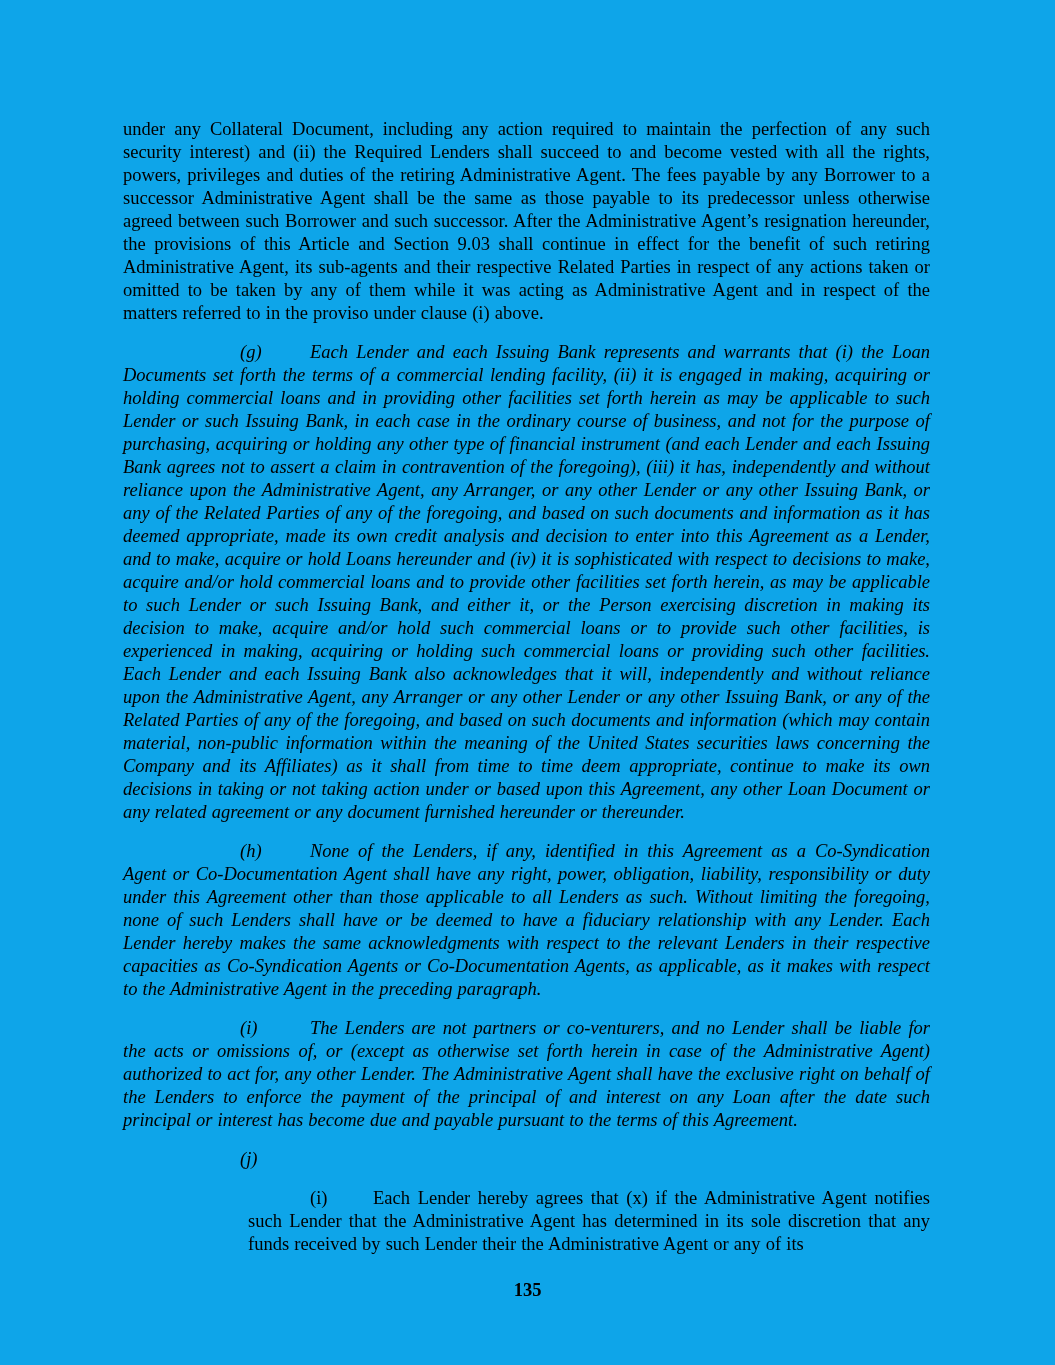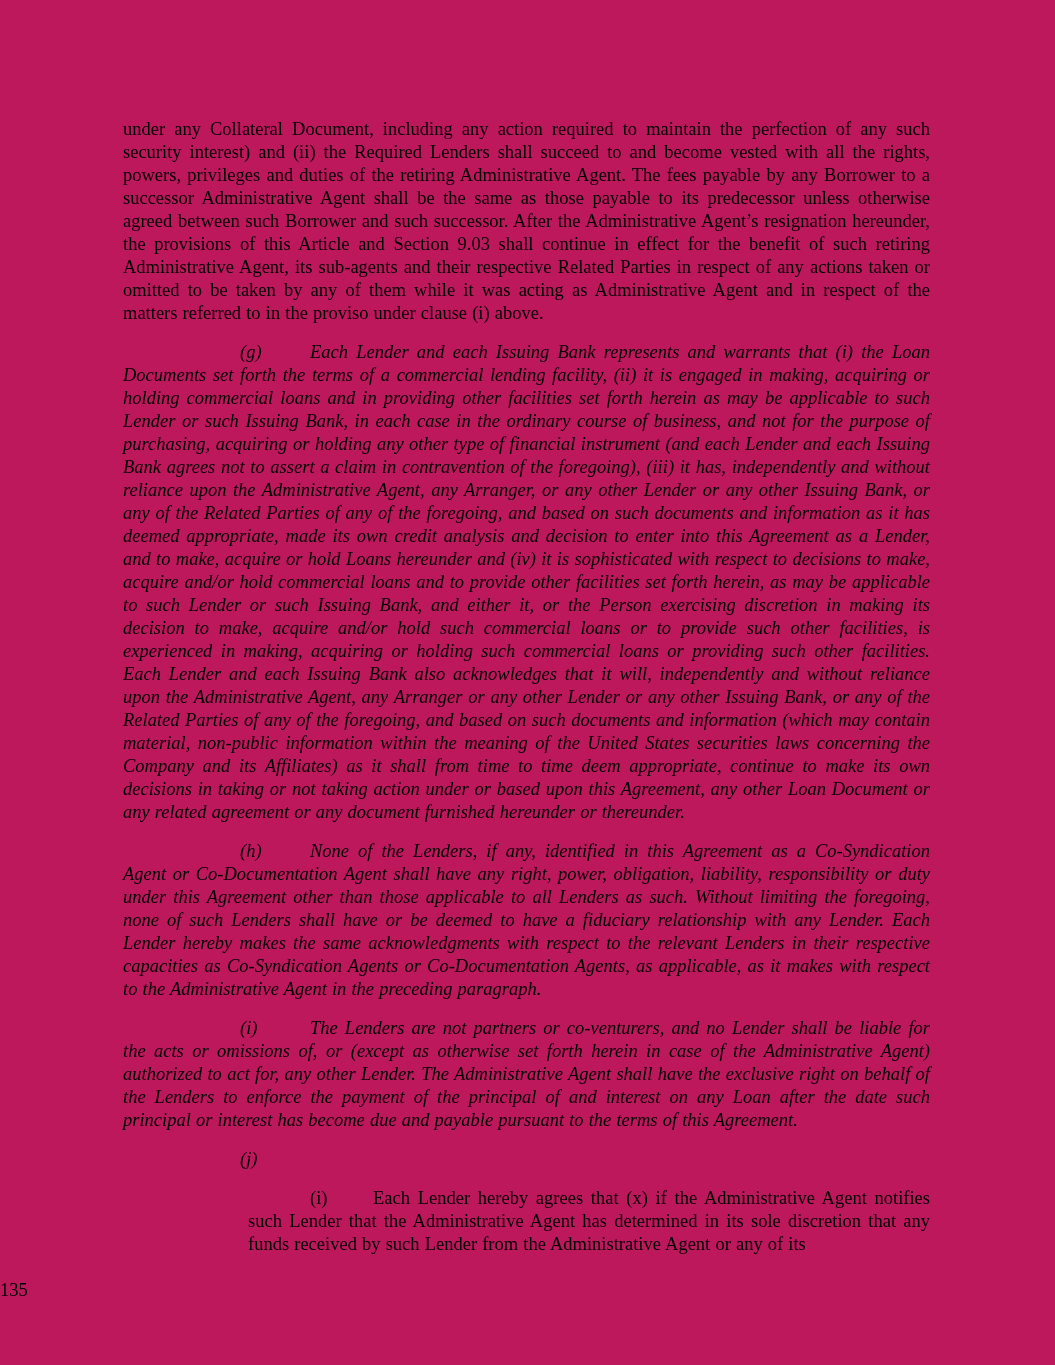--- a/index.html
+++ b/index.html
@@ -1,21 +1,21 @@
 <!DOCTYPE html>
 <html><head>
 <meta charset="utf-8">
 <style>
   * { margin: 0; padding: 0; box-sizing: border-box; }
   html, body { background: #ffffff; }
   .page {
     position: relative;
     width: 1055px;
     height: 1365px;
-    background: #be185d;
+    background: #0ea5e9;
     color: #000000;
     font-family: "Liberation Serif", "DejaVu Serif", serif;
     overflow: hidden;
   }
   .content {
     position: absolute;
     left: 123px;
     top: 118px;
     width: 807px;
   }
@@ -41,38 +41,40 @@
   .para.sub .plabel {
     display: inline-block;
     width: 63px;
     text-indent: 0;
   }
   .pageno {
     position: absolute;
     left: 0;
     top: 1279px;
     width: 100%;
+    text-align: center;
     font-size: 18.5px;
     line-height: 23px;
+    font-weight: bold;
   }
 </style>
 </head>
 <body>
 
 <div class="page">
   <div class="content">
 
     <p class="para cont">under any Collateral Document, including any action required to maintain the perfection of any such security interest) and (ii) the Required Lenders shall succeed to and become vested with all the rights, powers, privileges and duties of the retiring Administrative Agent.  The fees payable by any Borrower to a successor Administrative Agent shall be the same as those payable to its predecessor unless otherwise agreed between such Borrower and such successor.  After the Administrative Agent’s resignation hereunder, the provisions of this Article and Section 9.03 shall continue in effect for the benefit of such retiring Administrative Agent, its sub-agents and their respective Related Parties in respect of any actions taken or omitted to be taken by any of them while it was acting as Administrative Agent and in respect of the matters referred to in the proviso under clause (i) above.</p>
 
     <p class="para lettered"><span class="plabel">(g)</span><span>Each Lender and each Issuing Bank represents and warrants that (i) the Loan Documents set forth the terms of a commercial lending facility, (ii) it is engaged in making, acquiring or holding commercial loans and in providing other facilities set forth herein as may be applicable to such Lender or such Issuing Bank, in each case in the ordinary course of business, and not for the purpose of purchasing, acquiring or holding any other type of financial instrument (and each Lender and each Issuing Bank agrees not to assert a claim in contravention of the foregoing), (iii) it has, independently and without reliance upon the Administrative Agent, any Arranger, or any other Lender or any other Issuing Bank, or any of the Related Parties of any of the foregoing, and based on such documents and information as it has deemed appropriate, made its own credit analysis and decision to enter into this Agreement as a Lender, and to make, acquire or hold Loans hereunder and (iv) it is sophisticated with respect to decisions to make, acquire and/or hold commercial loans and to provide other facilities set forth herein, as may be applicable to such Lender or such Issuing Bank, and either it, or the Person exercising discretion in making its decision to make, acquire and/or hold such commercial loans or to provide such other facilities, is experienced in making, acquiring or holding such commercial loans or providing such other facilities. Each Lender and each Issuing Bank also acknowledges that it will, independently and without reliance upon the Administrative Agent, any Arranger or any other Lender or any other Issuing Bank, or any of the Related Parties of any of the foregoing, and based on such documents and information (which may contain material, non-public information within the meaning of the United States securities laws concerning the Company and its Affiliates) as it shall from time to time deem appropriate, continue to make its own decisions in taking or not taking action under or based upon this Agreement, any other Loan Document or any related agreement or any document furnished hereunder or thereunder.</span></p>
 
     <p class="para lettered"><span class="plabel">(h)</span><span>None of the Lenders, if any, identified in this Agreement as a Co-Syndication Agent or Co-Documentation Agent shall have any right, power, obligation, liability, responsibility or duty under this Agreement other than those applicable to all Lenders as such.  Without limiting the foregoing, none of such Lenders shall have or be deemed to have a fiduciary relationship with any Lender.  Each Lender hereby makes the same acknowledgments with respect to the relevant Lenders in their respective capacities as Co-Syndication Agents or Co-Documentation Agents, as applicable, as it makes with respect to the Administrative Agent in the preceding paragraph.</span></p>
 
     <p class="para lettered"><span class="plabel">(i)</span><span>The Lenders are not partners or co-venturers, and no Lender shall be liable for the acts or omissions of, or (except as otherwise set forth herein in case of the Administrative Agent) authorized to act for, any other Lender.  The Administrative Agent shall have the exclusive right on behalf of the Lenders to enforce the payment of the principal of and interest on any Loan after the date such principal or interest has become due and payable pursuant to the terms of this Agreement.</span></p>
 
     <p class="para lettered"><span class="plabel">(j)</span><span></span></p>
 
-    <p class="para sub"><span class="plabel">(i)</span><span>Each Lender hereby agrees that (x) if the Administrative Agent notifies such Lender that the Administrative Agent has determined in its sole discretion that any funds received by such Lender from the Administrative Agent or any of its</span></p>
+    <p class="para sub"><span class="plabel">(i)</span><span>Each Lender hereby agrees that (x) if the Administrative Agent notifies such Lender that the Administrative Agent has determined in its sole discretion that any funds received by such Lender their the Administrative Agent or any of its</span></p>
 
   </div>
 
   <div class="pageno">135</div>
 </div>
 
 </body></html>

